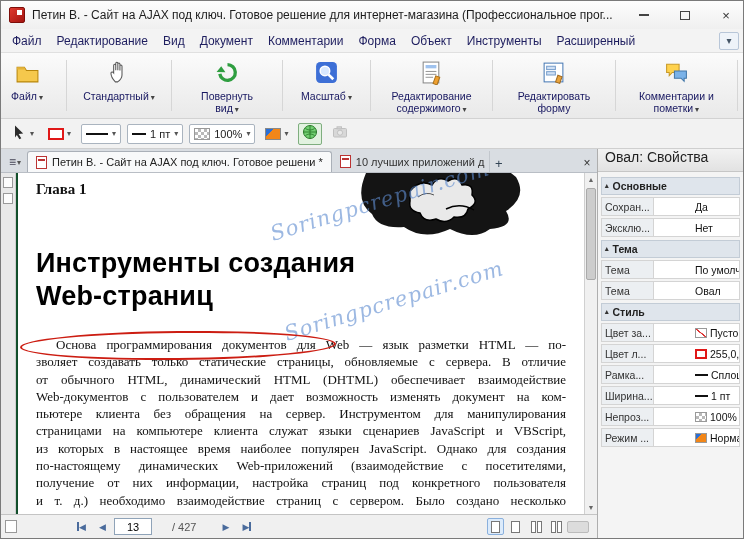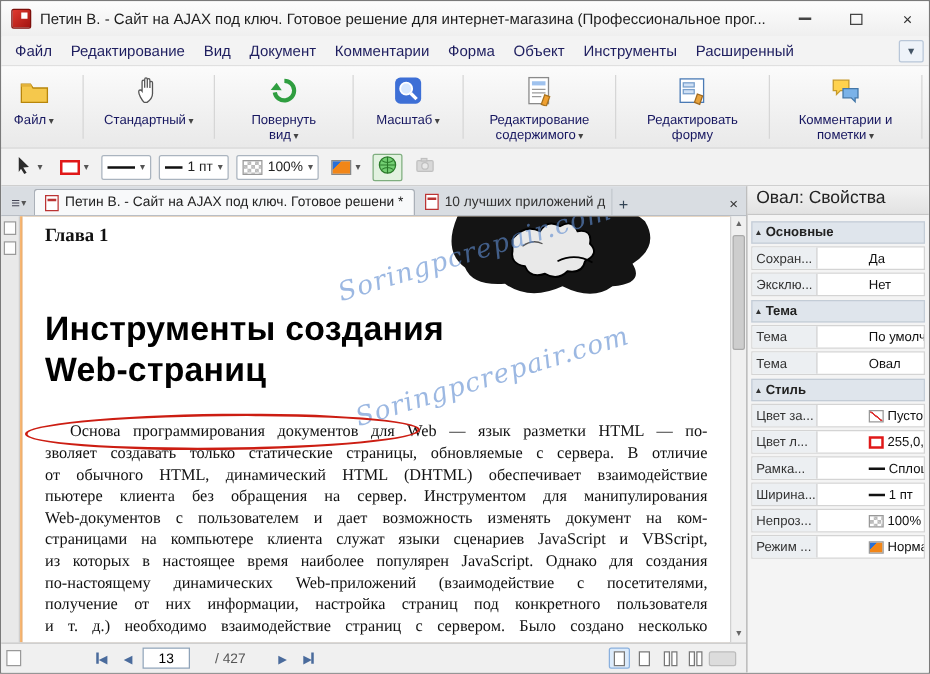--- a/index.html
+++ b/index.html
@@ -53,21 +53,21 @@
   .tab.active { background:#f8f9fa; border:1px solid #aab0b8; border-bottom:none; border-radius:3px 3px 0 0; max-width:335px; }
   .tab.inactive { color:#333; max-width:158px; border-right:1px solid #c2c7cd; }
   .tab .doc-ico { width:11px; height:13px; background:#fff; border:1px solid #b33; position:relative; flex:0 0 auto; }
   .tab .doc-ico::after { content:""; position:absolute; left:1px; top:2px; right:1px; height:2px; background:#b33; }
   .tab-add { width:18px; height:18px; display:flex; align-items:center; justify-content:center; font-size:13px; color:#345; }
   .tab-close { margin-left:auto; width:20px; height:18px; display:flex; align-items:center; justify-content:center; font-size:12px; color:#333; }
 
   .left-strip { position:absolute; left:0; top:24px; bottom:24px; width:15px; background:#e9e9e9; border-right:1px solid #cfcfcf; display:flex; flex-direction:column; align-items:center; padding-top:4px; gap:5px; }
   .strip-ico { width:10px; height:11px; border:1px solid #9a9a9a; background:#fdfdfd; }
 
-  .doc-area { position:absolute; left:15px; top:24px; right:159px; bottom:24px; background:#fdba74; overflow:hidden; }
+  .doc-area { position:absolute; left:15px; top:24px; right:159px; bottom:24px; background:#14532d; overflow:hidden; }
   .page { position:absolute; left:2px; top:0; width:566px; height:420px; background:#fff; box-shadow:1px 0 3px rgba(0,0,0,.4); overflow:hidden; }
 
   .chapter { position:absolute; left:18px; top:8px; font-family:"Liberation Serif",serif; font-weight:bold; font-size:15px; color:#111; }
   .illustration { position:absolute; right:58px; top:-6px; width:172px; height:72px; }
   .doc-heading { position:absolute; left:18px; top:74px; font-weight:bold; font-size:27px; line-height:33px; color:#000; letter-spacing:.2px; }
   .watermark { position:absolute; font-family:"DejaVu Serif",serif; font-style:italic; font-size:21px; color:rgba(96,140,208,.62); transform:rotate(-17deg); white-space:nowrap; letter-spacing:1px; }
   .wm1 { left:248px; top:16px; }
   .wm2 { left:262px; top:116px; }
   .para { position:absolute; left:18px; right:18px; top:163px; font-family:"Liberation Serif",serif; font-size:13px; line-height:17.3px; color:#111; }
   .pline { text-align:justify; text-align-last:justify; }
@@ -291,22 +291,22 @@
           <div>Инструменты создания</div>
           <div>Web-страниц</div>
         </div>
 
         <span class="watermark wm2">Soringpcrepair.com</span>
 
         <div class="para">
           <div class="pline first">Основа программирования документов для Web — язык разметки HTML — по-</div>
           <div class="pline">зволяет создавать только статические страницы, обновляемые с сервера. В отличие</div>
           <div class="pline">от обычного HTML, динамический HTML (DHTML) обеспечивает взаимодействие</div>
+          <div class="pline">Web-документов с пользователем и дает возможность изменять документ на ком-</div>
           <div class="pline">пьютере клиента без обращения на сервер. Инструментом для манипулирования</div>
-          <div class="pline">Web-документов с пользователем и дает возможность изменять документ на ком-</div>
           <div class="pline">страницами на компьютере клиента служат языки сценариев JavaScript и VBScript,</div>
           <div class="pline">из которых в настоящее время наиболее популярен JavaScript. Однако для создания</div>
           <div class="pline">по-настоящему динамических Web-приложений (взаимодействие с посетителями,</div>
           <div class="pline">получение от них информации, настройка страниц под конкретного пользователя</div>
           <div class="pline">и т. д.) необходимо взаимодействие страниц с сервером. Было создано несколько</div>
         </div>
 
         <span class="oval-annot"></span>
       </div>
     </div>

